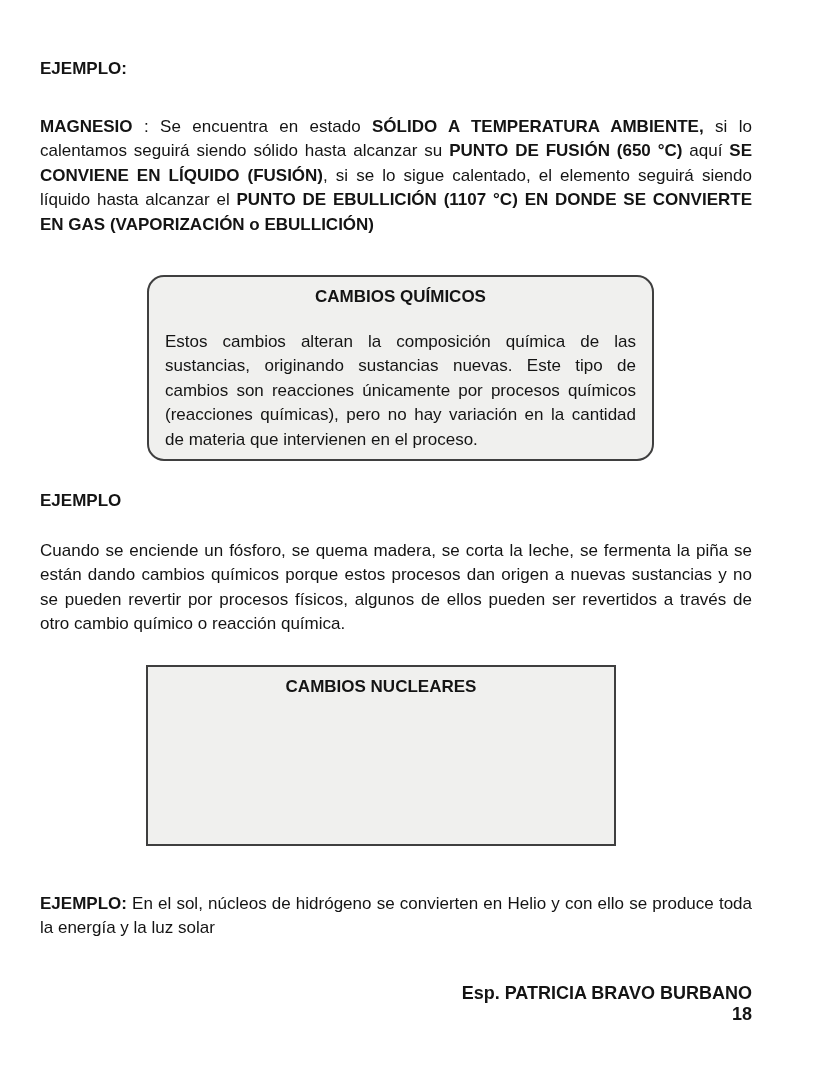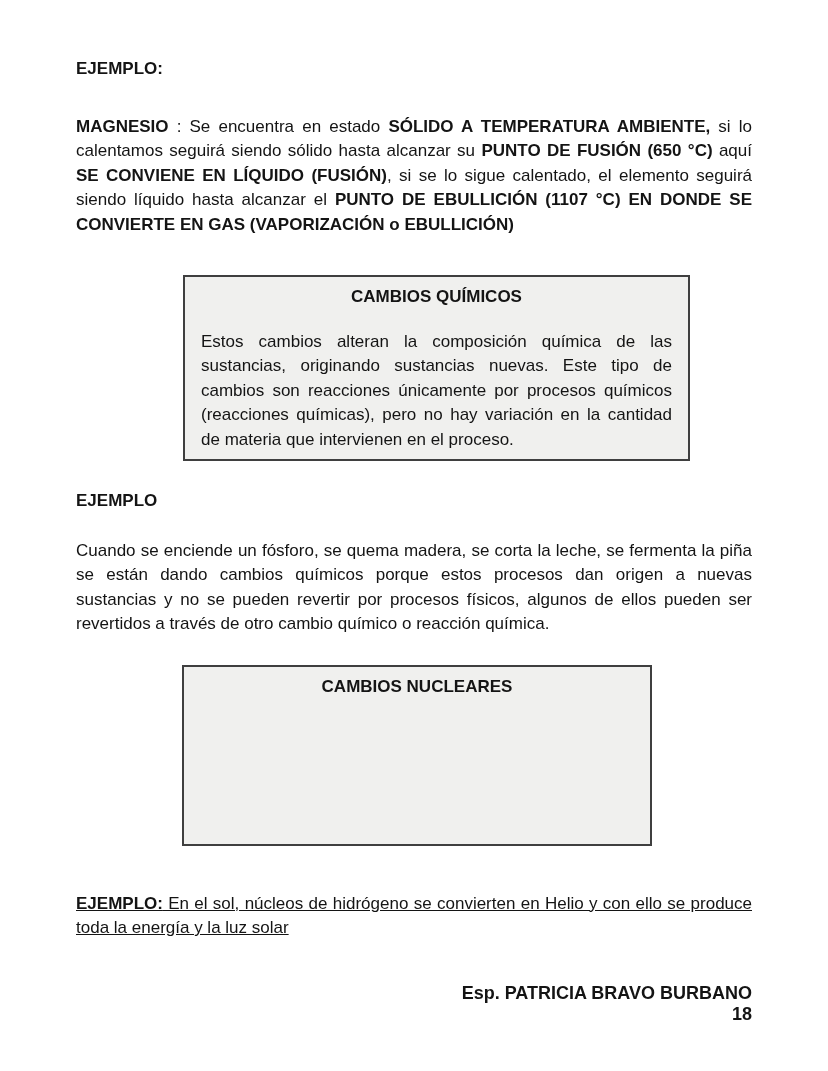--- a/index.html
+++ b/index.html
@@ -13,51 +13,52 @@
     font-family: "Liberation Sans", sans-serif;
     font-size: 17px;
     line-height: 24.5px;
     color: var(--text, #111111);
     overflow: hidden;
   }
   .page {
     box-sizing: border-box;
     width: 828px;
     height: 1071px;
-    padding: 57px 76px 0 76px;
+    padding: 57px 76px 0 40px;
     background: var(--page-bg, #ffffff);
   }
   .h {
     font-size: 17px;
     font-weight: bold;
     margin: 0;
   }
   .para {
     margin: 0;
   }
   .justify { text-align: justify; }
   .b { font-weight: bold; }
   .u { text-decoration-thickness: 2px; text-underline-offset: 3px; }
 
   .para-1 { margin-top: 33px; }
   .heading-2 { margin-top: 28px; }
   .para-2 { margin-top: 25px; }
-  .para-3 { margin-top: 46px; text-decoration: underline; }
+  .para-3 { margin-top: 46px; }
 
   .box {
     box-sizing: border-box;
     background: var(--box-fill, #f0f0ee);
     border: 2px solid var(--box-border, #3f3f3f);
     padding: 8px 16px 0 16px;
   }
   .box-1 {
     margin-top: 38px;
     margin-left: 107px;
     width: 507px;
     height: 186px;
+    border-radius: 17px;
   }
   .box-2 {
     margin-top: 28px;
     margin-left: 106px;
     width: 470px;
     height: 181px;
   }
   .box-title {
     text-align: center;
     font-weight: bold;

